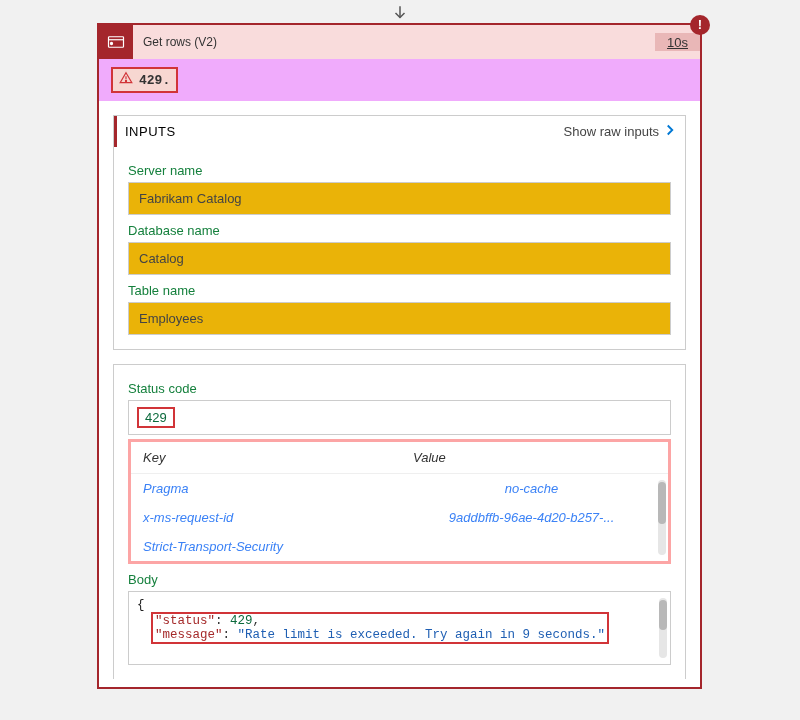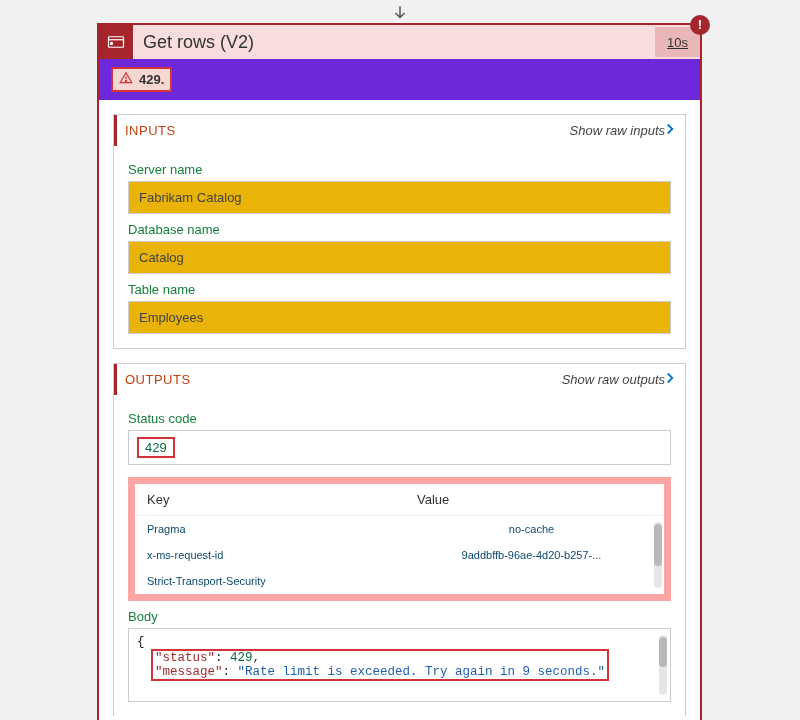--- a/index.html
+++ b/index.html
@@ -56,36 +56,37 @@
   .card-header .icon-box {
     width: 34px; height: 34px;
     background: #a4262c;
     display: flex; align-items: center; justify-content: center;
     color: #fff;
   }
   .card-header .title {
     flex: 1;
     padding-left: 10px;
     color: #333;
-    font-size: 18px;
+    font-size: 12px;
   }
   .card-header .duration {
     background: #e9b7b7;
-    height: 30px;
+    height: 18px;
     padding: 0 12px;
     display: flex; align-items: center;
     color: #333;
     font-size: 13px;
     text-decoration: underline;
   }
   .status-band {
-    background: #6d28d9;
+    background: #f0abfc;
     padding: 8px 12px;
     display: flex;
     align-items: flex-start;
+    font-family: Liberation Mono, monospace;
   }
   .status-pill {
     border: 2px solid #d13438;
     display: inline-flex;
     align-items: center;
     gap: 6px;
     padding: 2px 6px;
     background: #f7d7d1;
     color: #333;
     font-weight: 600;
@@ -97,30 +98,29 @@
   }
   .panel-header {
     display: flex;
     align-items: center;
     justify-content: space-between;
     padding: 8px 10px 8px 8px;
     border-left: 3px solid #a4262c;
   }
   .panel-header .ph-title {
     font-size: 13px;
-    color: #c2410c;
+    color: #000000;
     letter-spacing: .5px;
   }
   .panel-header .ph-link {
     color: #444;
     display: flex;
     align-items: center;
-    gap: 0;
+    gap: 6px;
     cursor: pointer;
-    font-style: italic;
   }
   .chev { color: #0078d4; font-weight: bold; }
   .panel-body {
     padding: 8px 14px 14px 14px;
   }
   .field-label {
     color: #15803d;
     margin: 8px 0 4px 0;
   }
   .value-box {
@@ -135,43 +135,44 @@
     background: #fff;
   }
   .status-code-highlight {
     border: 2px solid #d13438;
     display: inline-block;
     padding: 1px 6px;
     color: #0b6a3c;
     font-size: 13px;
   }
   .headers-table {
-    border: 7px solid #fca5a5;
-    margin-top: 12px;
+    border: 3px solid #fca5a5;
+    margin-top: 4px;
     position: relative;
+    font-style: italic;
   }
   .headers-head {
     display: flex;
     padding: 8px 18px 8px 12px;
     color: #333;
     border-bottom: 1px solid #efefef;
   }
   .col-key { flex: 0 0 270px; }
   .col-val { flex: 1; }
   .headers-body {
     max-height: 110px;
     overflow: hidden;
     position: relative;
     padding-right: 12px;
   }
   .header-row {
     display: flex;
     padding: 7px 6px 7px 12px;
-    color: #0c4a6e;
-    font-size: 11px;
+    color: #3b82f6;
+    font-size: 13px;
   }
   .header-row .col-val { white-space: nowrap; overflow: hidden; text-overflow: ellipsis; text-align: center; }
   .scrollbar {
     position: absolute;
     right: 2px; top: 6px; bottom: 6px;
     width: 8px;
     background: #e6e6e6;
     border-radius: 4px;
   }
   .scrollbar .thumb {
@@ -271,31 +272,20 @@
 
         <div class="field-label">Database name</div>
         <div class="value-box">Catalog</div>
 
         <div class="field-label">Table name</div>
         <div class="value-box">Employees</div>
       </div>
     </div>
 
     <div class="panel" style="border-bottom:none;">
-      <div class="panel-header">
-        <div class="ph-title">OUTPUTS</div>
-        <div class="ph-link">
-          <span>Show raw outputs</span>
-          <span class="chev">
-            <svg width="10" height="12" viewBox="0 0 10 16" fill="none" stroke="#0078d4" stroke-width="2.5">
-                <polyline points="2,2 8,8 2,14"></polyline>
-              </svg>
-          </span>
-        </div>
-      </div>
       <div class="panel-body">
         <div class="field-label">Status code</div>
         <div class="status-code-box">
           <span class="status-code-highlight">429</span>
         </div>
 
         <div class="headers-table">
           <div class="headers-head">
             <div class="col-key">Key</div>
             <div class="col-val">Value</div>

